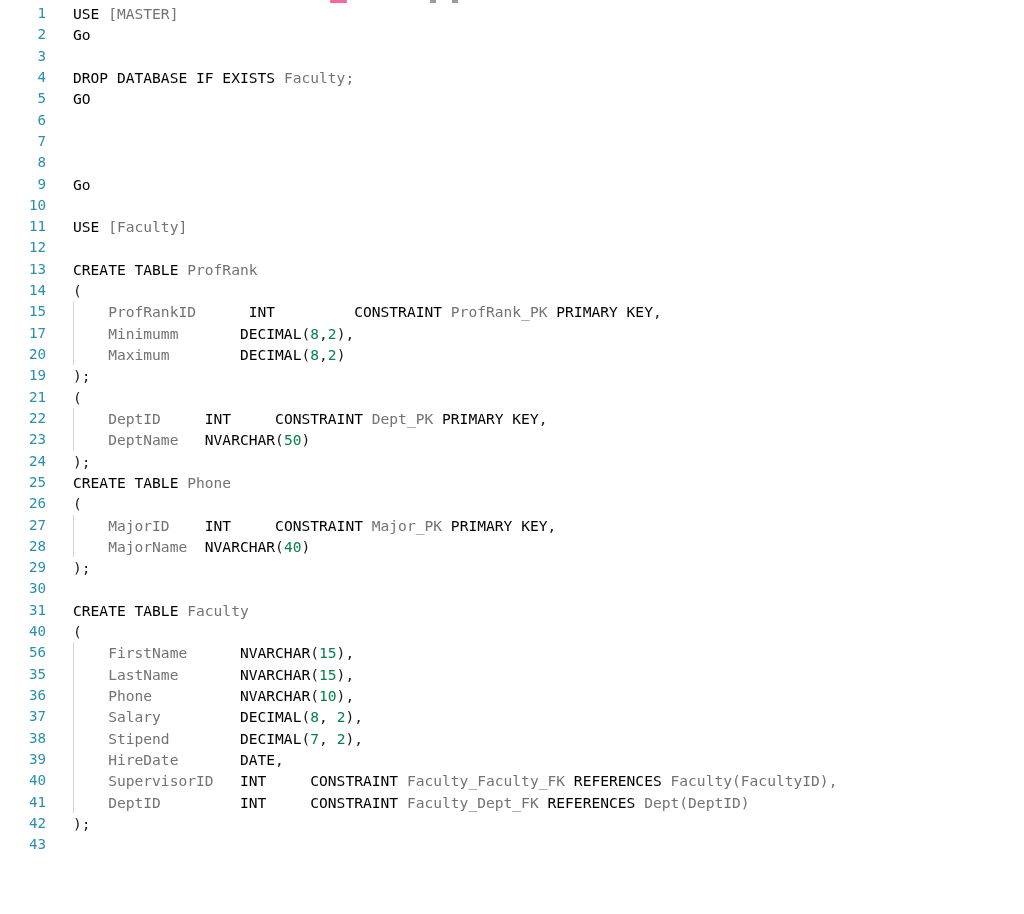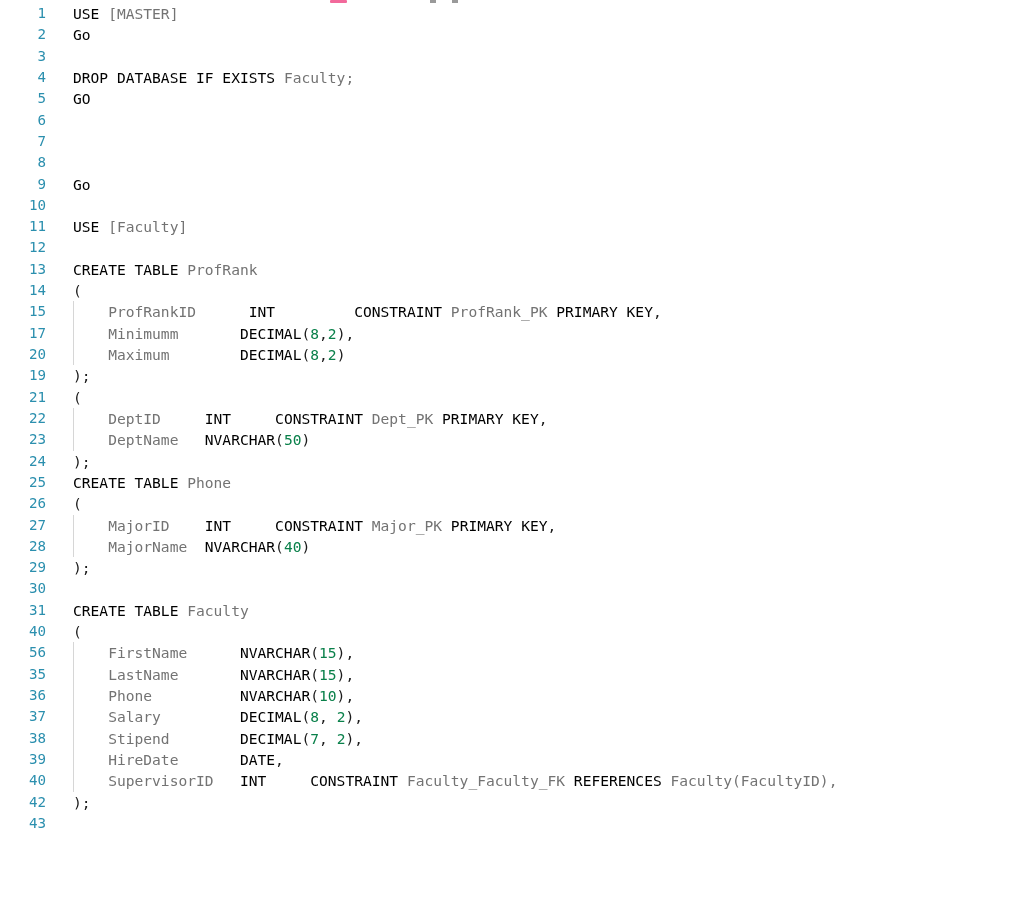--- a/index.html
+++ b/index.html
@@ -139,16 +139,17 @@
       <div class="code-line"><span class="ln">30</span><span class="ltext"></span></div>
       <div class="code-line"><span class="ln">31</span><span class="ltext"><span class="kw">CREATE TABLE</span><span class="id"> Faculty</span></span></div>
       <div class="code-line"><span class="ln">40</span><span class="ltext"><span class="punc">(</span></span></div>
       <div class="code-line"><span class="ln">56</span><span class="guide"></span><span class="ltext"><span class="id">    FirstName      </span><span class="kw">NVARCHAR</span><span class="punc">(</span><span class="num">15</span><span class="punc">),</span></span></div>
       <div class="code-line"><span class="ln">35</span><span class="guide"></span><span class="ltext"><span class="id">    LastName       </span><span class="kw">NVARCHAR</span><span class="punc">(</span><span class="num">15</span><span class="punc">),</span></span></div>
       <div class="code-line"><span class="ln">36</span><span class="guide"></span><span class="ltext"><span class="id">    Phone          </span><span class="kw">NVARCHAR</span><span class="punc">(</span><span class="num">10</span><span class="punc">),</span></span></div>
       <div class="code-line"><span class="ln">37</span><span class="guide"></span><span class="ltext"><span class="id">    Salary         </span><span class="kw">DECIMAL</span><span class="punc">(</span><span class="num">8</span><span class="punc">, </span><span class="num">2</span><span class="punc">),</span></span></div>
       <div class="code-line"><span class="ln">38</span><span class="guide"></span><span class="ltext"><span class="id">    Stipend        </span><span class="kw">DECIMAL</span><span class="punc">(</span><span class="num">7</span><span class="punc">, </span><span class="num">2</span><span class="punc">),</span></span></div>
       <div class="code-line"><span class="ln">39</span><span class="guide"></span><span class="ltext"><span class="id">    HireDate       </span><span class="kw">DATE</span><span class="punc">,</span></span></div>
       <div class="code-line"><span class="ln">40</span><span class="guide"></span><span class="ltext"><span class="id">    SupervisorID   </span><span class="kw">INT</span><span class="id">     </span><span class="kw">CONSTRAINT</span><span class="id"> Faculty_Faculty_FK </span><span class="kw">REFERENCES</span><span class="id"> Faculty(FacultyID),</span></span></div>
+      <div class="code-line"><span class="ln">41</span><span class="guide"></span><span class="ltext"><span class="id">    DeptID         </span><span class="kw">INT</span><span class="id">     </span><span class="kw">CONSTRAINT</span><span class="id"> Faculty_Dept_FK </span><span class="kw">REFERENCES</span><span class="id"> Dept(DeptID)</span></span></div>
       <div class="code-line"><span class="ln">42</span><span class="ltext"><span class="punc">);</span></span></div>
       <div class="code-line"><span class="ln">43</span><span class="ltext"></span></div>
     </div>
 </div>
 
 </body></html>

